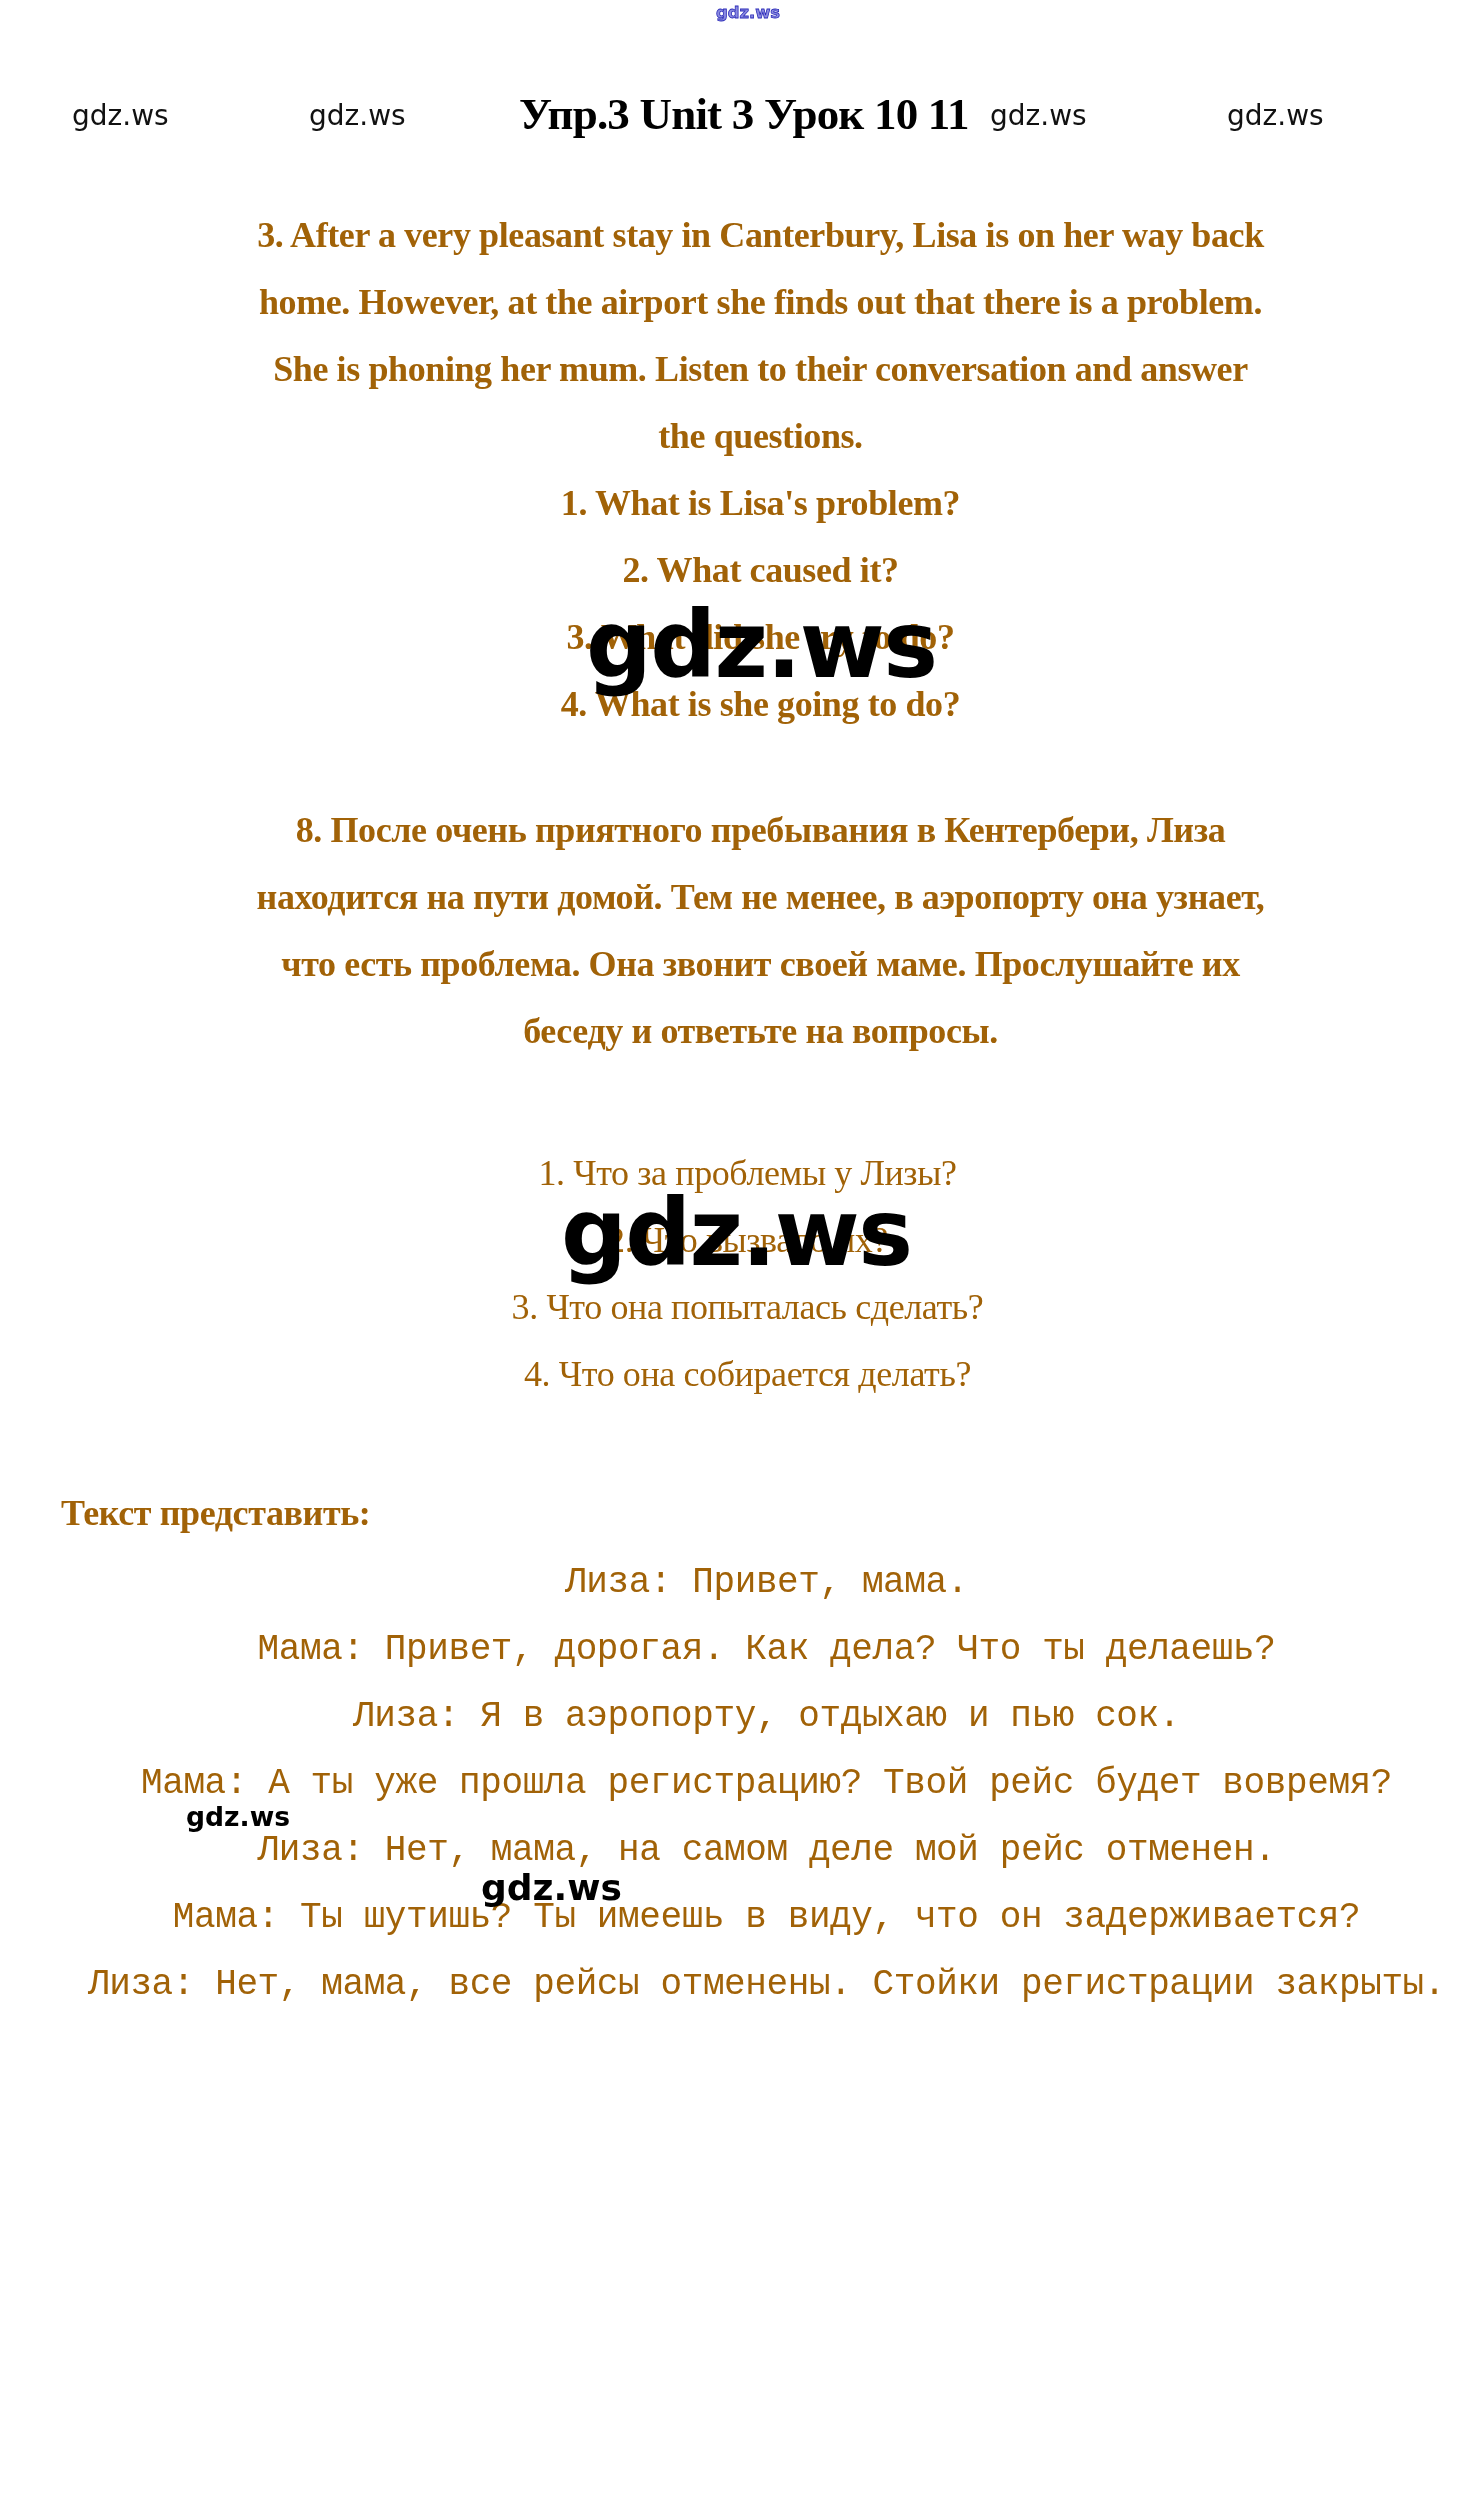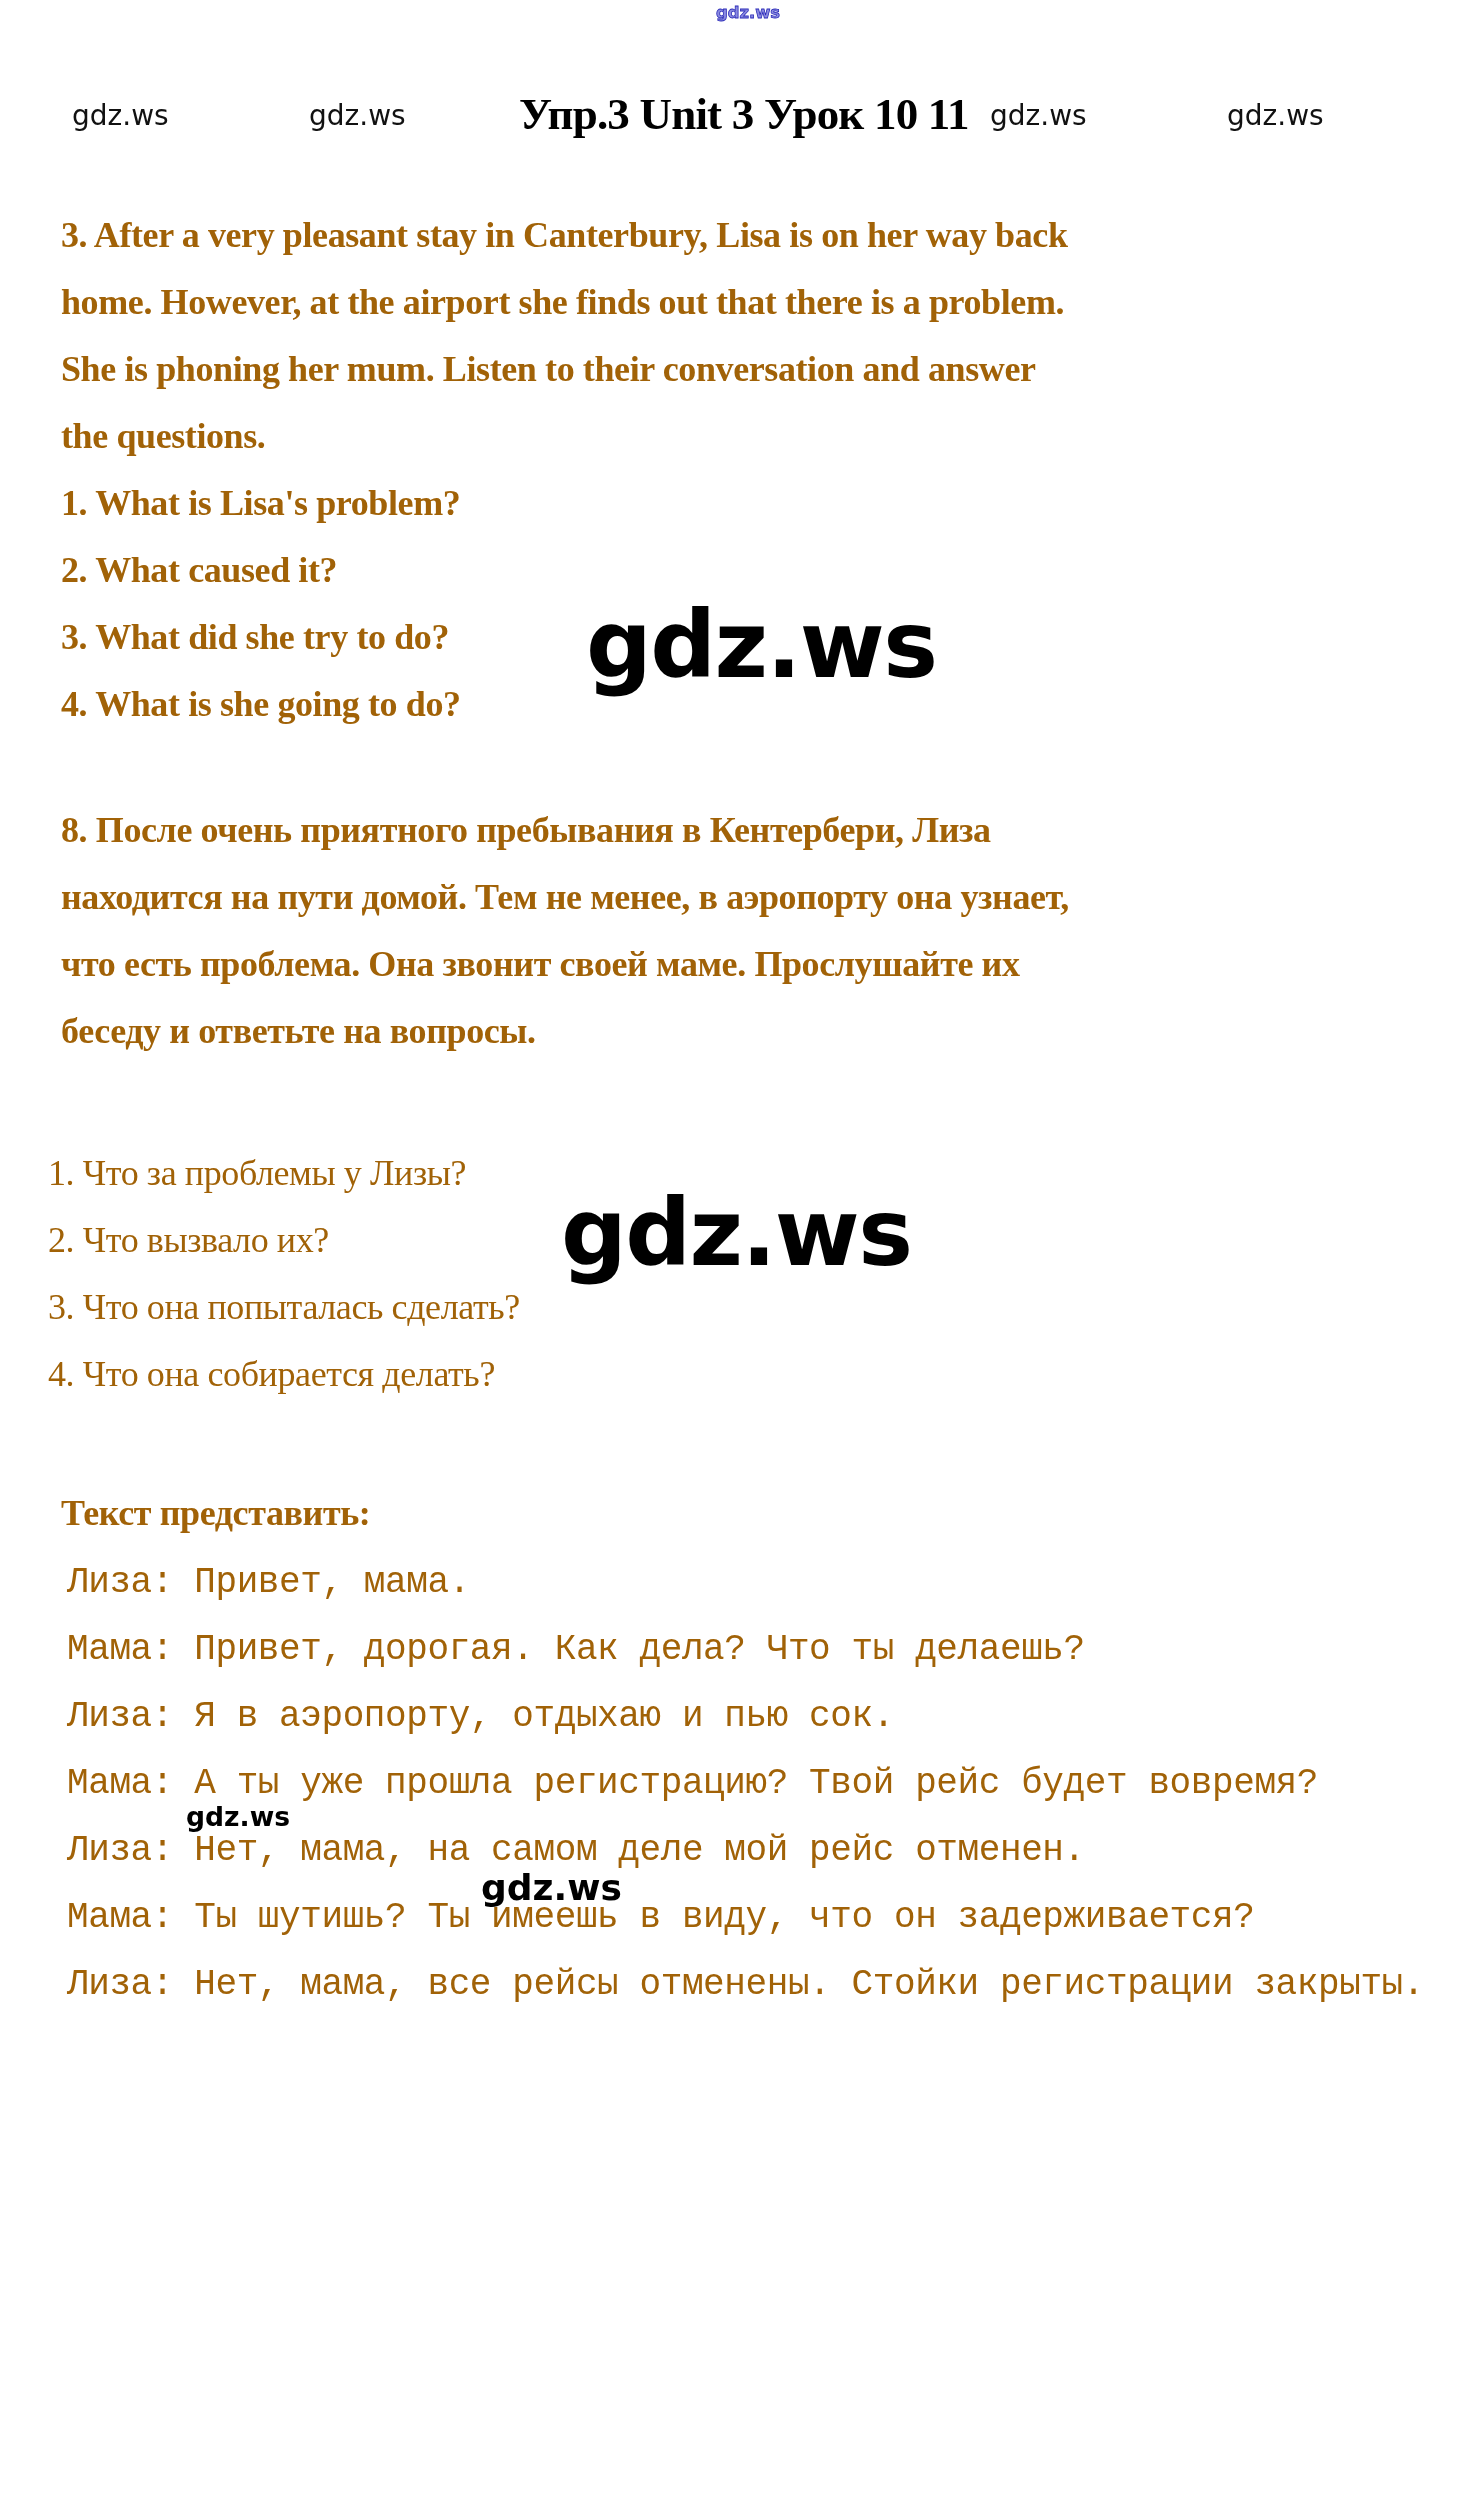--- a/index.html
+++ b/index.html
@@ -8,20 +8,21 @@
     background: #ffffff;
   }
   .page {
     position: relative;
     width: 1481px;
     height: 2016px;
     background: #ffffff;
     overflow: hidden;
     font-family: "Liberation Serif", "DejaVu Serif", serif;
     color: #000000;
+    text-align: center;
   }
   .abs { position: absolute; }
 
   
   .doc-text {
     font-size: 36px;
     line-height: 67px;
     white-space: pre-line;
     letter-spacing: -0.4px;
     color: #a16207;

